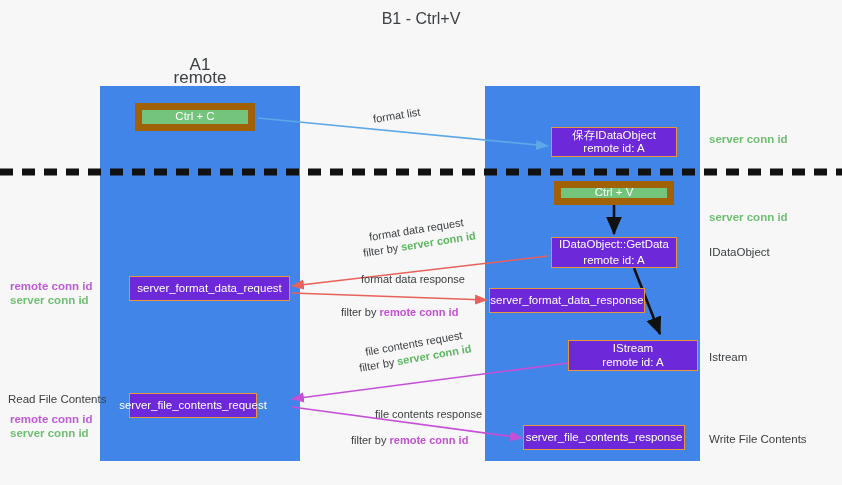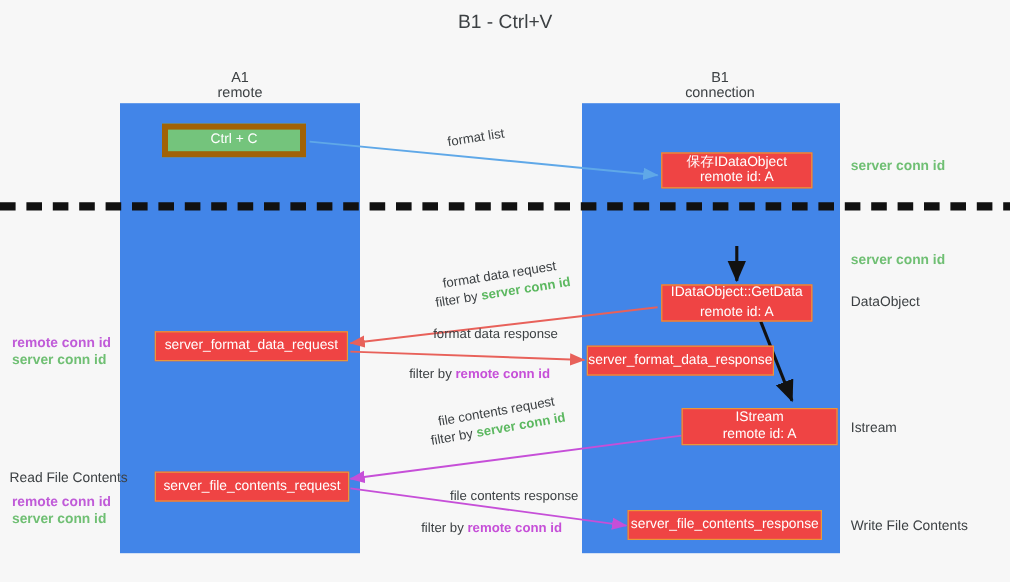--- a/index.html
+++ b/index.html
@@ -15,32 +15,32 @@
   
   .title{
     position:absolute;left:0;top:8px;width:842px;
     text-align:center;color:#3c4043;font-size:16px;line-height:21px;
   }
 
   
   .lane{position:absolute;background:#4285e8;}
   .lane-head{
     position:absolute;text-align:center;color:#3c4043;
-    font-size:12px;line-height:13px;
+    font-size:17px;line-height:13px;
   }
 
   
   .box{
     position:absolute;box-sizing:border-box;
     display:flex;flex-direction:column;
     align-items:center;justify-content:center;
     color:#ffffff;font-size:11.5px;line-height:13.5px;text-align:center;
   }
-  .box.green{background:#74c47c;border:5px solid #a16207;}
-  .box.orange{background:#ef4444;border:1px solid #e8983a;}
+  .box.green{background:#74c47c;border:7px solid #a16207;}
+  .box.orange{background:#6d28d9;border:1px solid #e8983a;}
   .box .l2{font-size:11.5px;}
 
   
   svg.draw{position:absolute;left:0;top:0;width:842px;height:485px;overflow:visible;}
 
   
   .sidelab{position:absolute;font-size:11.5px;line-height:14px;color:#3c4043;}
   .sidelab.green{color:#6fbf73;font-weight:bold;}
   .sidelab.magenta{color:#c05bd8;font-weight:bold;}
   .sidelab.plain{color:#3c4043;}
@@ -57,24 +57,20 @@
 
 <div id="stage">
 
   <div class="title">
     <div>B1 - Ctrl+V</div>
   </div>
 
   <div class="lane-head" style="left:145px;top:58px;width:110px;">
     <div>A1</div>
     <div>remote</div>
-  </div>
-  <div class="lane-head" style="left:540px;top:58px;width:120px;">
-    <div>B1</div>
-    <div>connection</div>
   </div>
 
   <div class="lane" style="left:100px;top:86px;width:200px;height:375px;"></div>
   <div class="lane" style="left:485px;top:86px;width:215px;height:375px;"></div>
 
   <svg class="draw" viewBox="0 0 842 485">
     <defs>
       <marker id="ar-blue" markerWidth="9" markerHeight="9" refX="7.5" refY="3.2" orient="auto" markerUnits="strokeWidth">
         <path d="M0,0 L8,3.2 L0,6.4 z" fill="#5fa8e8"></path>
       </marker>
@@ -107,29 +103,32 @@
   </svg>
 
   <div class="box green" style="left:135px;top:103px;width:120px;height:28px;">
     <div>Ctrl + C</div>
   </div>
 
   <div class="box orange" style="left:129px;top:276px;width:161px;height:25px;">
     <div>server_format_data_request</div>
   </div>
 
-  <div class="box orange" style="left:129px;top:393px;width:162px;height:25px;">
+  <div class="box orange" style="left:129px;top:393px;width:128px;height:25px;">
     <div>server_file_contents_request</div>
   </div>
 
   <div class="box orange" style="left:551px;top:127px;width:126px;height:30px;">
     <div>保存IDataObject</div>
     <div class="l2">remote id: A</div>
   </div>
 
+  <div class="box green" style="left:554px;top:181px;width:120px;height:24px;">
+    <div>Ctrl + V</div>
+  </div>
 
   <div class="box orange" style="left:551px;top:237px;width:126px;height:31px;justify-content:space-between;">
     <div>IDataObject::GetData</div>
     <div class="l2">remote id: A</div>
   </div>
 
   <div class="box orange" style="left:568px;top:340px;width:130px;height:31px;">
     <div>IStream</div>
     <div class="l2">remote id: A</div>
   </div>
@@ -159,21 +158,21 @@
     <span>filter by </span><span class="g">server conn id</span>
   </div>
 
   <div class="cap" style="left:375px;top:407px;">file contents response</div>
   <div class="cap" style="left:351px;top:433px;">
     <span>filter by </span><span class="m">remote conn id</span>
   </div>
 
   <div class="sidelab green" style="left:709px;top:132px;">server conn id</div>
   <div class="sidelab green" style="left:709px;top:210px;">server conn id</div>
-  <div class="sidelab plain" style="left:709px;top:245px;">DataObject</div>
+  <div class="sidelab plain" style="left:709px;top:245px;">IDataObject</div>
   <div class="sidelab plain" style="left:709px;top:350px;">Istream</div>
   <div class="sidelab plain" style="left:709px;top:432px;">Write File Contents</div>
 
   <div class="sidelab magenta" style="left:10px;top:279px;">remote conn id</div>
   <div class="sidelab green" style="left:10px;top:293px;">server conn id</div>
 
   <div class="sidelab plain" style="left:8px;top:392px;">Read File Contents</div>
   <div class="sidelab magenta" style="left:10px;top:412px;">remote conn id</div>
   <div class="sidelab green" style="left:10px;top:426px;">server conn id</div>
 

